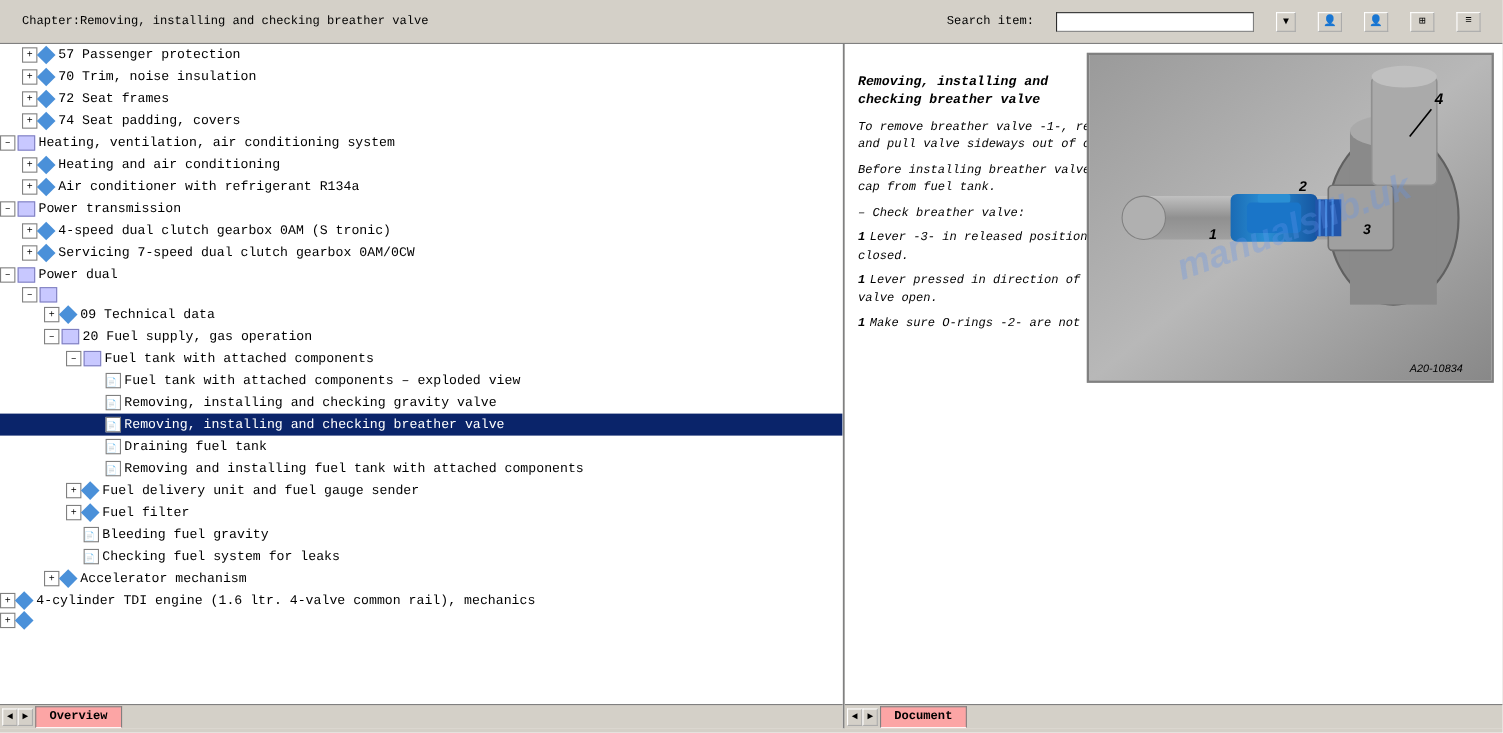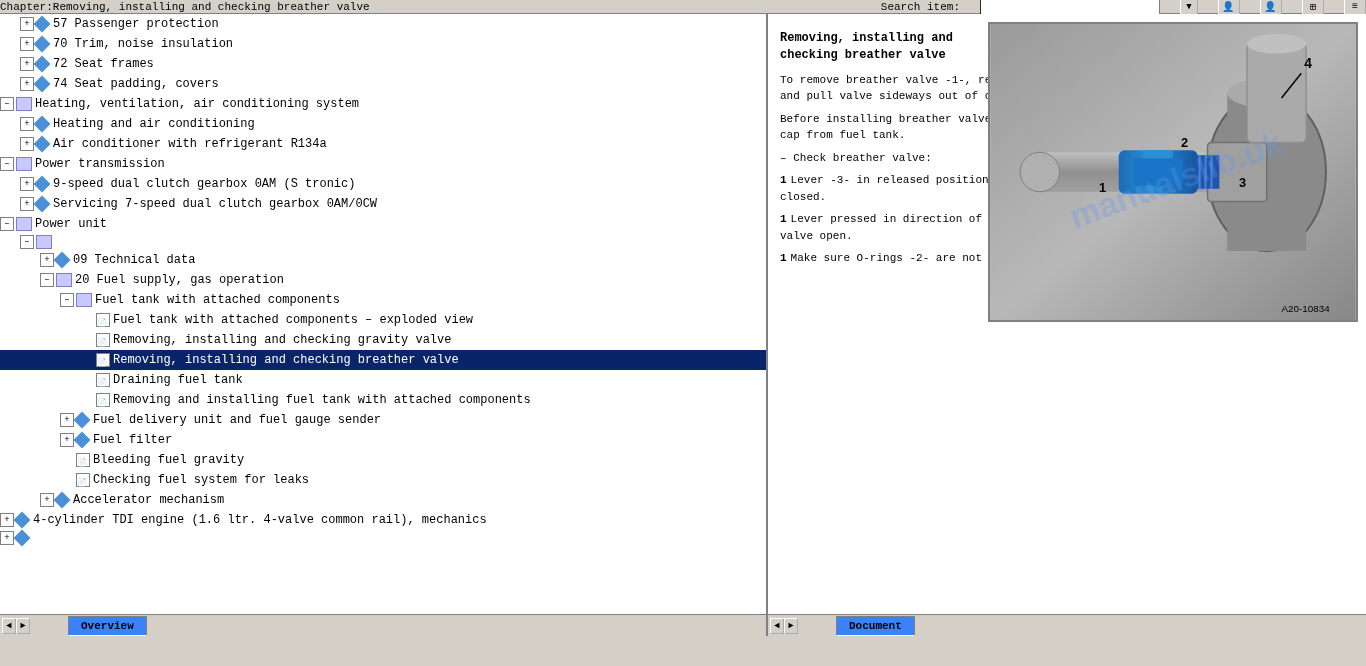--- a/index.html
+++ b/index.html
@@ -2,24 +2,24 @@
 <html><head>
   <meta charset="utf-8">
   <style>
     * { margin: 0; padding: 0; box-sizing: border-box; }
     body { font-family: 'Courier New', monospace; font-size: 12px; background: #d4d0c8; width: 1366px; height: 666px; overflow: hidden; }
 
     
     .title-bar {
       background: #d4d0c8;
       border-bottom: 1px solid #808080;
-      height: 14px;
+      height: 40px;
       display: flex;
       align-items: center;
-      padding: 0 0;
+      padding: 0 20px;
     }
     .title-bar-text {
       font-size: 11px;
       color: #000;
       flex: 1;
     }
     .search-area {
       display: flex;
       align-items: center;
       gap: 20px;
@@ -148,24 +148,23 @@
       background: #d4d0c8;
       border: 1px solid #808080;
       border-bottom: none;
       font-size: 11px;
       cursor: pointer;
       height: 20px;
       display: flex;
       align-items: center;
     }
     .tab.active {
-      background: #3b82f6;
+      background: #fca5a5;
       font-weight: bold;
       border-bottom: 1px solid white;
-      margin-left: 36px;
     }
     .nav-arrows {
       display: flex;
       padding: 2px;
     }
     .nav-arrow {
       width: 14px;
       height: 16px;
       background: #d4d0c8;
       border: 1px outset #fff;
@@ -177,22 +176,23 @@
     
     .right-panel {
       flex: 1;
       background: white;
       display: flex;
       flex-direction: column;
     }
     .content-area {
       flex: 1;
       overflow: hidden;
-      padding: 16px 12px;
+      padding: 26px 12px;
       position: relative;
+      font-style: italic;
     }
     .content-title {
       font-size: 12px;
       font-weight: bold;
       margin-bottom: 8px;
       line-height: 1.4;
     }
     .content-text {
       font-size: 11px;
       line-height: 1.5;
@@ -296,31 +296,31 @@
           <span>Air conditioner with refrigerant R134a</span>
         </div>
         <div class="tree-item indent-0">
           <span class="expand-icon">–</span>
           <span class="book-icon"></span>
           <span>Power transmission</span>
         </div>
         <div class="tree-item indent-1">
           <span class="expand-icon">+</span>
           <span class="diamond-icon"></span>
-          <span>9-speed dual clutch gearbox 0AM (S tronic)</span>
+          <span>4-speed dual clutch gearbox 0AM (S tronic)</span>
         </div>
         <div class="tree-item indent-1">
           <span class="expand-icon">+</span>
           <span class="diamond-icon"></span>
           <span>Servicing 7-speed dual clutch gearbox 0AM/0CW</span>
         </div>
         <div class="tree-item indent-0">
           <span class="expand-icon">–</span>
           <span class="book-icon"></span>
-          <span>Power unit</span>
+          <span>Power dual</span>
         </div>
         <div class="tree-item indent-1">
           <span class="expand-icon">–</span>
           <span class="book-icon"></span>
         </div>
         <div class="tree-item indent-2">
           <span class="expand-icon">+</span>
           <span class="diamond-icon"></span>
           <span>09 Technical data</span>
         </div>

